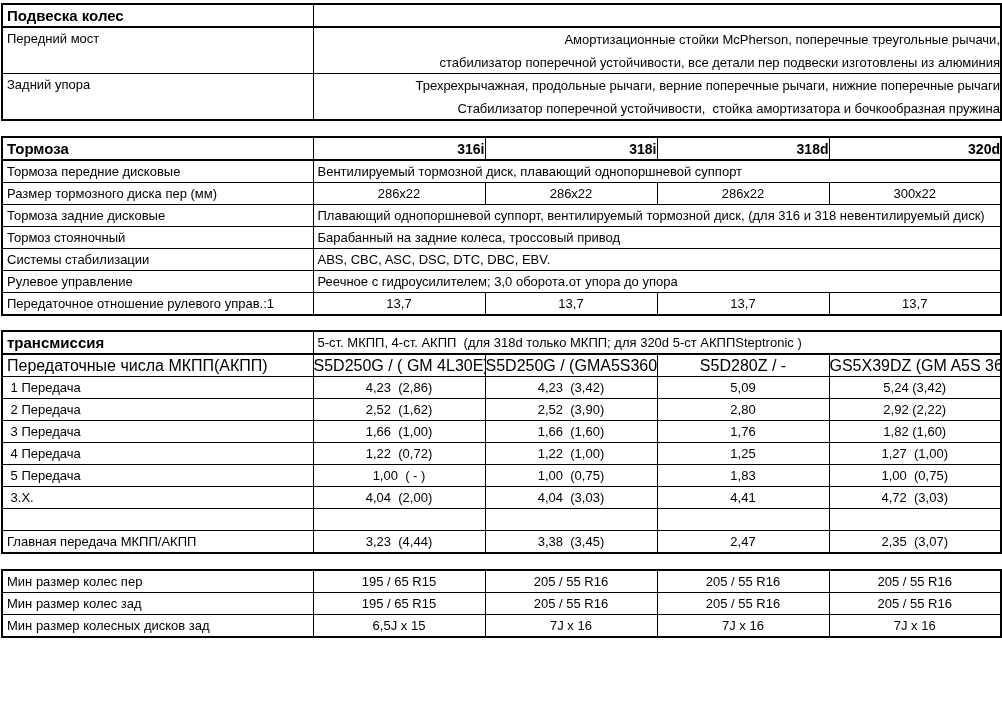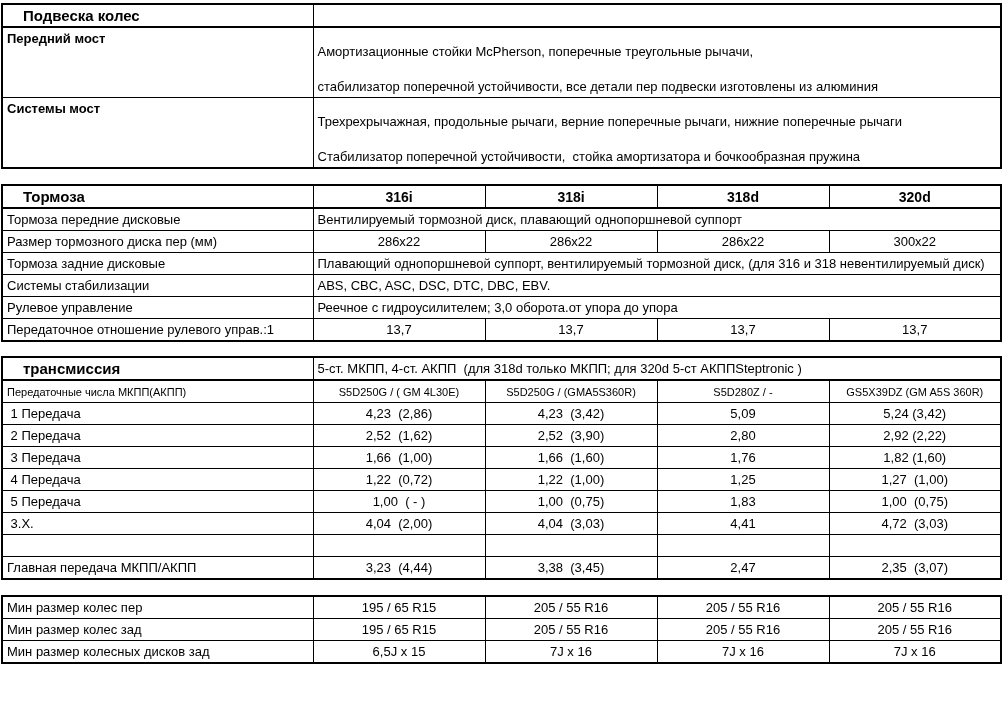--- a/index.html
+++ b/index.html
@@ -7,29 +7,29 @@
   body{width:1002px;height:722px;overflow:hidden;}
   table{border-collapse:collapse;table-layout:fixed;width:999px;
     margin-left:1px;border:2px solid #000;}
   #suspension-table{margin-top:3px;}
   #brakes-table{margin-top:15px;}
   #transmission-table{margin-top:14px;}
   #wheels-table{margin-top:15px;}
   td{border:1px solid #000;font-size:13px;height:21px;padding:0;
     overflow:hidden;white-space:pre;vertical-align:middle;}
   tr.hdr td{border-bottom:2px solid #000;}
-  .title{font-weight:bold;font-size:15px;padding-left:20px;}
-  .col-hdr{font-weight:bold;font-size:14px;text-align:center;}
+  .title{font-weight:bold;font-size:15px;padding-left:4px;}
+  .col-hdr{font-weight:bold;font-size:14px;text-align:right;}
   .lbl{padding-left:4px;text-align:left;}
   .num{text-align:center;}
-  .small{font-size:11px;}
+  .small{font-size:16px;}
   .span-val{padding-left:4px;text-align:left;}
   td.multi{height:43px;vertical-align:top;}
-  td.multi div{line-height:21.5px;padding-top:13px;}
-  tr.tall .lbl{vertical-align:top;padding-top:3px;font-weight:bold;}
+  td.multi div{line-height:21.5px;padding-top:1px;text-align:right;}
+  tr.tall .lbl{vertical-align:top;padding-top:3px;}
 </style>
 </head>
 <body>
 
 <table id="suspension-table">
   <colgroup>
       <col style="width:311px">
       <col style="width:172px">
       <col style="width:172px">
       <col style="width:172px">
@@ -38,21 +38,21 @@
   <tbody>
     <tr class="hdr">
       <td class="title">Подвеска колес</td>
       <td colspan="4"></td>
     </tr>
   <tr class="tall">
         <td class="lbl">Передний мост</td>
         <td colspan="4" class="span-val multi"><div>Амортизационные стойки McPherson, поперечные треугольные рычачи,</div><div>стабилизатор поперечной устойчивости, все детали пер подвески изготовлены из алюминия</div></td>
       </tr>
       <tr class="tall">
-        <td class="lbl">Системы мост</td>
+        <td class="lbl">Задний упора</td>
         <td colspan="4" class="span-val multi"><div>Трехрехрычажная, продольные рычаги, верние поперечные рычаги, нижние поперечные рычаги</div><div>Стабилизатор поперечной устойчивости,  стойка амортизатора и бочкообразная пружина</div></td>
       </tr>
     </tbody>
 </table>
 
 <table id="brakes-table">
   <colgroup>
       <col style="width:311px">
       <col style="width:172px">
       <col style="width:172px">
@@ -76,20 +76,24 @@
         <td class="num">286x22</td>
         <td class="num">286x22</td>
         <td class="num">286x22</td>
         <td class="num">300x22</td>
       </tr>
       <tr>
         <td class="lbl">Тормоза задние дисковые</td>
         <td colspan="4" class="span-val">Плавающий однопоршневой суппорт, вентилируемый тормозной диск, (для 316 и 318 невентилируемый диск)</td>
       </tr>
       <tr>
+        <td class="lbl">Тормоз стояночный</td>
+        <td colspan="4" class="span-val">Барабанный на задние колеса, троссовый привод</td>
+      </tr>
+      <tr>
         <td class="lbl">Системы стабилизации</td>
         <td colspan="4" class="span-val">ABS, CBC, ASC, DSC, DTC, DBC, EBV.</td>
       </tr>
       <tr>
         <td class="lbl">Рулевое управление</td>
         <td colspan="4" class="span-val">Реечное с гидроусилителем; 3,0 оборота.от упора до упора</td>
       </tr>
       <tr>
         <td class="lbl">Передаточное отношение рулевого управ.:1</td>
         <td class="num">13,7</td>

